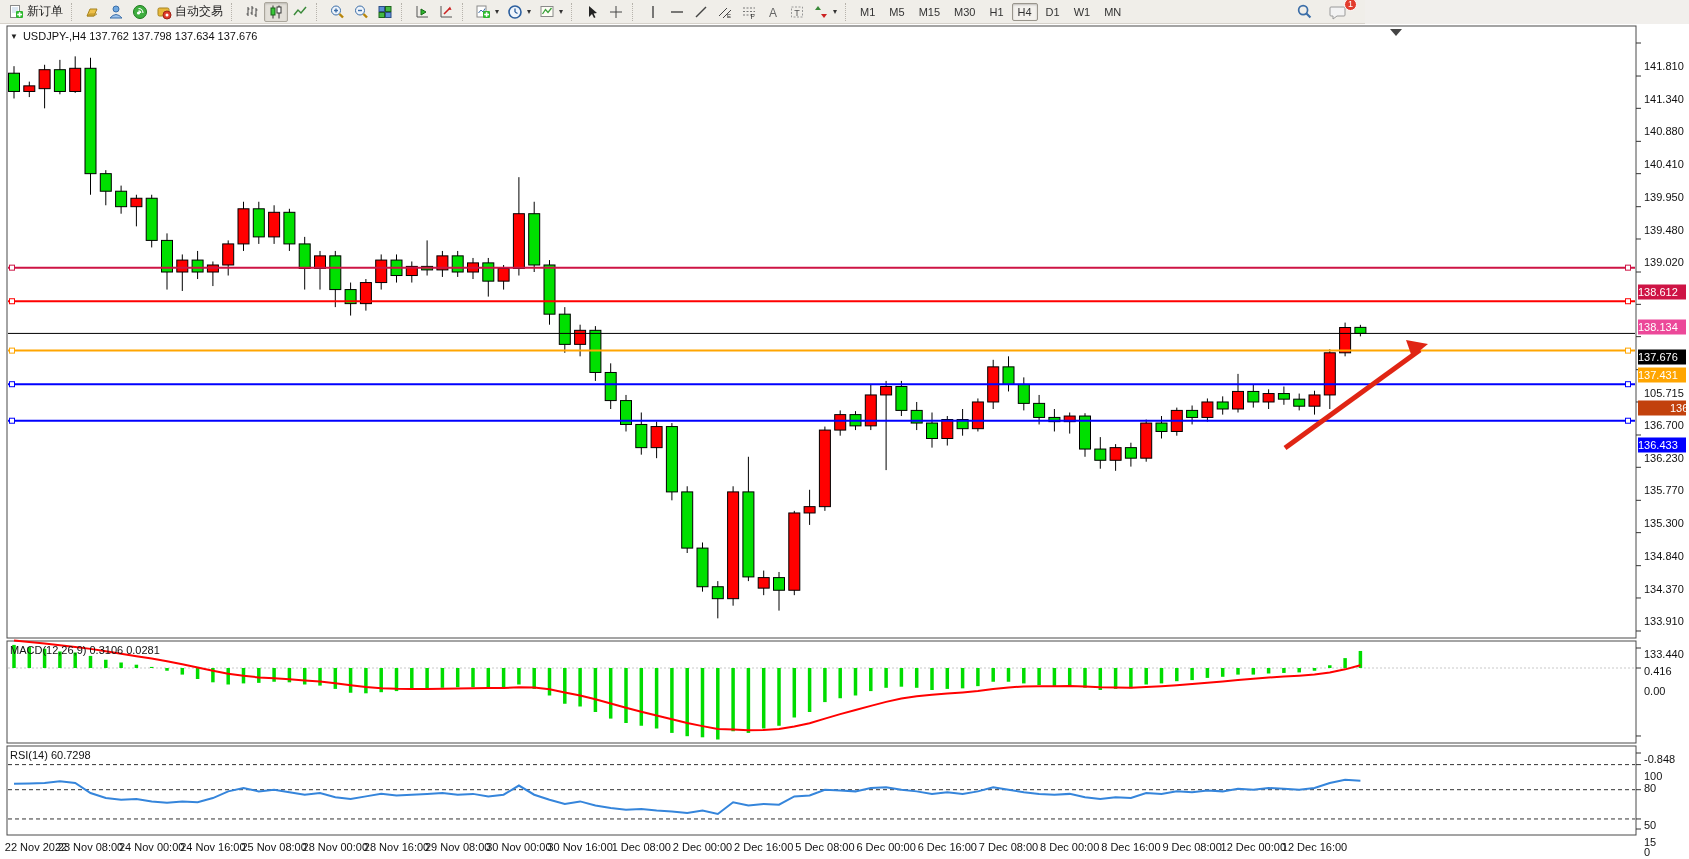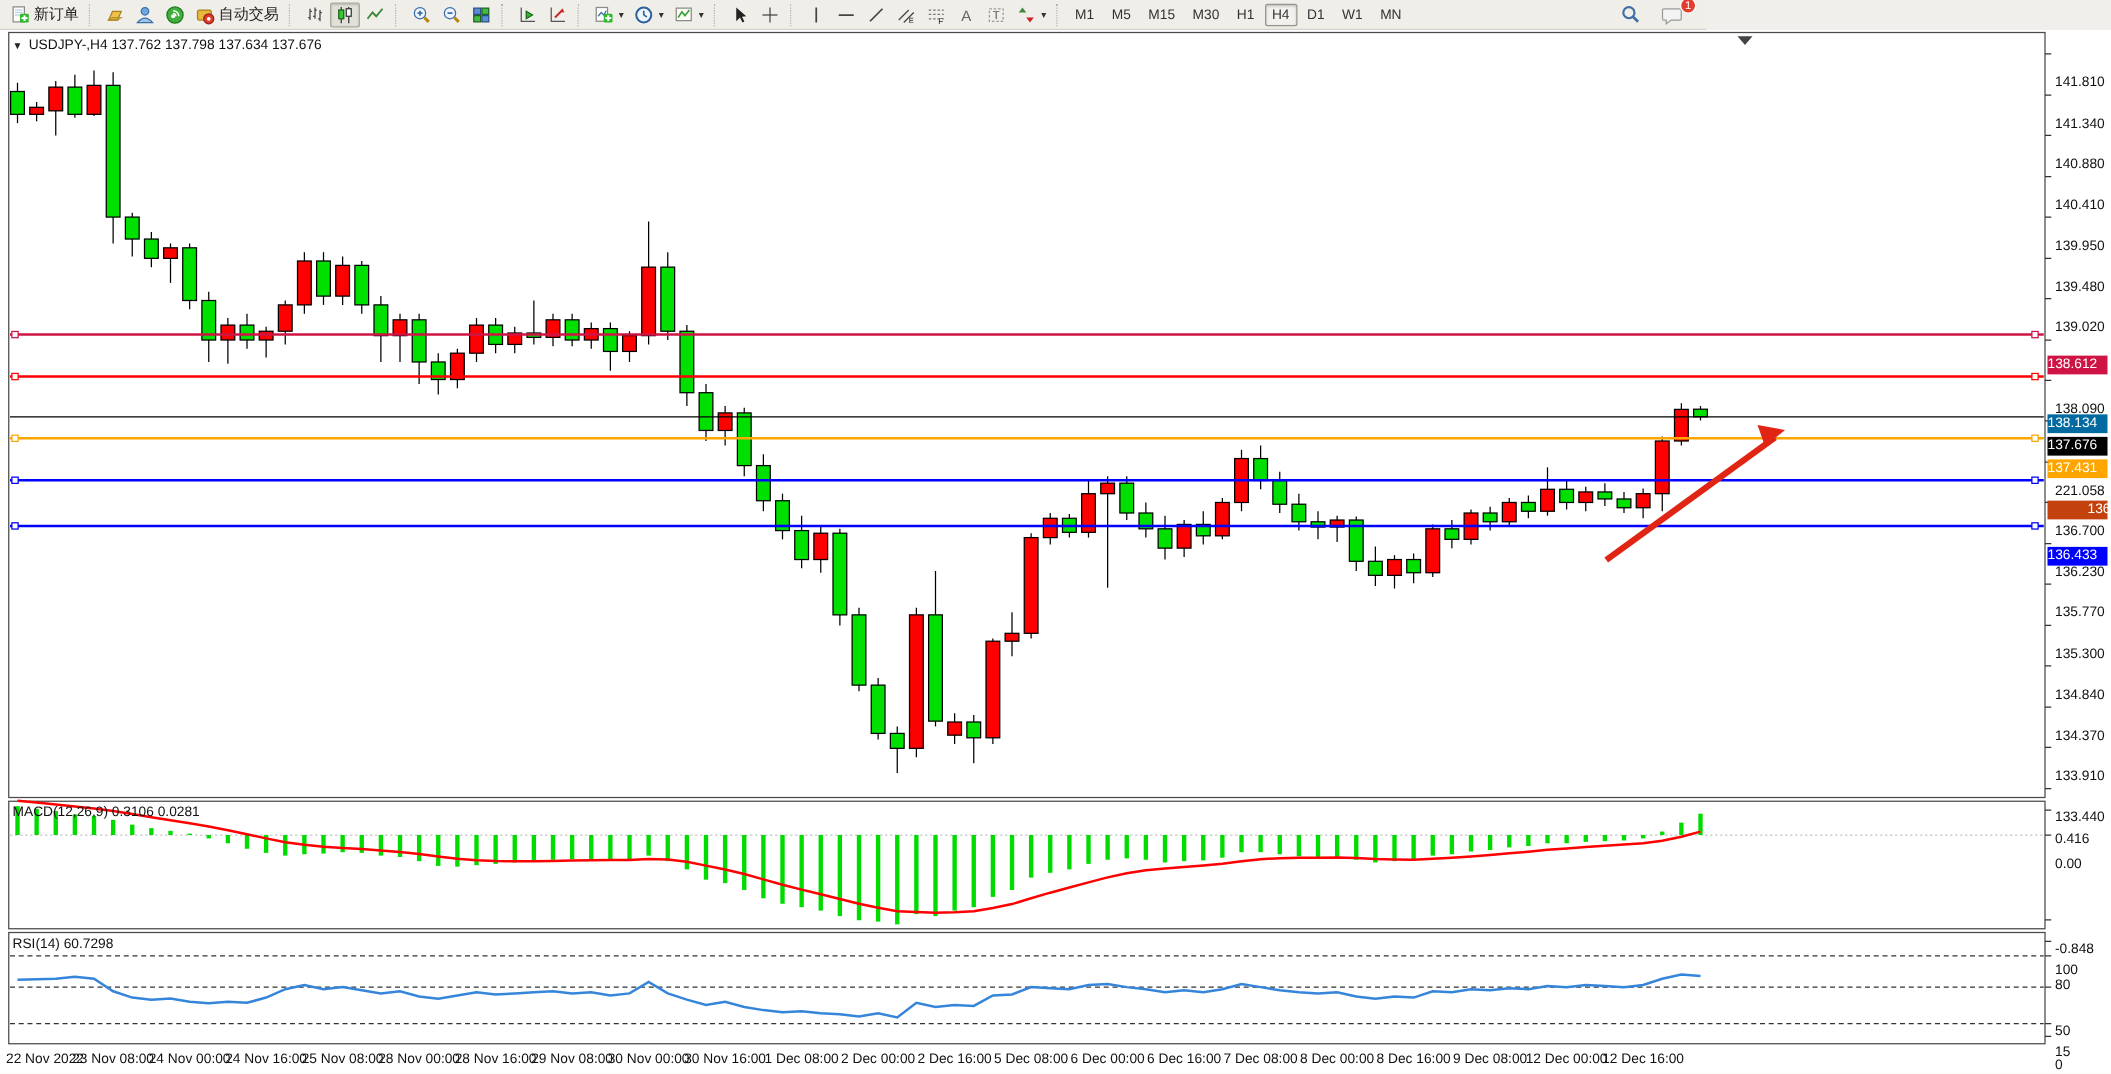--- a/index.html
+++ b/index.html
@@ -599,36 +599,36 @@
       <line x1="1636" y1="829" x2="1641" y2="829" stroke="#333"></line>
     </svg>
   <div class="ovl" id="chart-title">
     <span class="caret">▼</span>
     <span>USDJPY-,H4  137.762 137.798 137.634 137.676</span>
   </div>
   <div class="ovl" id="macd-label" style="left: 10px; top: 620px;">MACD(12,26,9) 0.3106 0.0281</div>
   <div class="ovl" id="rsi-label" style="left: 10px; top: 725px;">RSI(14) 60.7298</div>
   <div id="labels">
       <div class="badge" style="top: 267.659px; background: rgb(206, 20, 69);">138.612</div>
-      <div class="badge" style="top: 315px; background: #0369a1;">138.134</div>
+      <div class="badge" style="top: 303px; background: #ec4899;">138.134</div>
       <div class="badge" style="top: 333.413px; background: rgb(0, 0, 0);">137.676</div>
       <div class="badge" style="top: 350.625px; background: rgb(255, 165, 0);">137.431</div>
       <div class="badge" style="top: 384.204px; background: #c2410c; padding-left: 32px;">136.953</div>
       <div class="badge" style="top: 420.734px; background: rgb(0, 0, 255);">136.433</div>
       <div class="ovl" style="top: 36px; left: 1644px;">141.810</div>
       <div class="ovl" style="top: 69.0175px; left: 1644px;">141.340</div>
       <div class="ovl" style="top: 101.332px; left: 1644px;">140.880</div>
       <div class="ovl" style="top: 134.35px; left: 1644px;">140.410</div>
       <div class="ovl" style="top: 166.665px; left: 1644px;">139.950</div>
       <div class="ovl" style="top: 199.683px; left: 1644px;">139.480</div>
       <div class="ovl" style="top: 231.997px; left: 1644px;">139.020</div>
       <div class="ovl" style="top: 265.015px; left: 1644px;">138.550</div>
       <div class="ovl" style="top: 297.33px; left: 1644px;">138.090</div>
       <div class="ovl" style="top: 329.645px; left: 1644px;">137.630</div>
-      <div class="ovl" style="top: 362.663px; left: 1644px;">221.058</div>
+      <div class="ovl" style="top: 362.663px; left: 1644px;">105.715</div>
       <div class="ovl" style="top: 394.978px; left: 1644px;">136.700</div>
       <div class="ovl" style="top: 427.995px; left: 1644px;">136.230</div>
       <div class="ovl" style="top: 460.31px; left: 1644px;">135.770</div>
       <div class="ovl" style="top: 493.327px; left: 1644px;">135.300</div>
       <div class="ovl" style="top: 525.642px; left: 1644px;">134.840</div>
       <div class="ovl" style="top: 558.66px; left: 1644px;">134.370</div>
       <div class="ovl" style="top: 590.975px; left: 1644px;">133.910</div>
       <div class="ovl" style="top: 623.992px; left: 1644px;">133.440</div>
       <div class="ovl" style="top: 641px; left: 1644px;">0.416</div>
       <div class="ovl" style="top: 661px; left: 1644px;">0.00</div>

